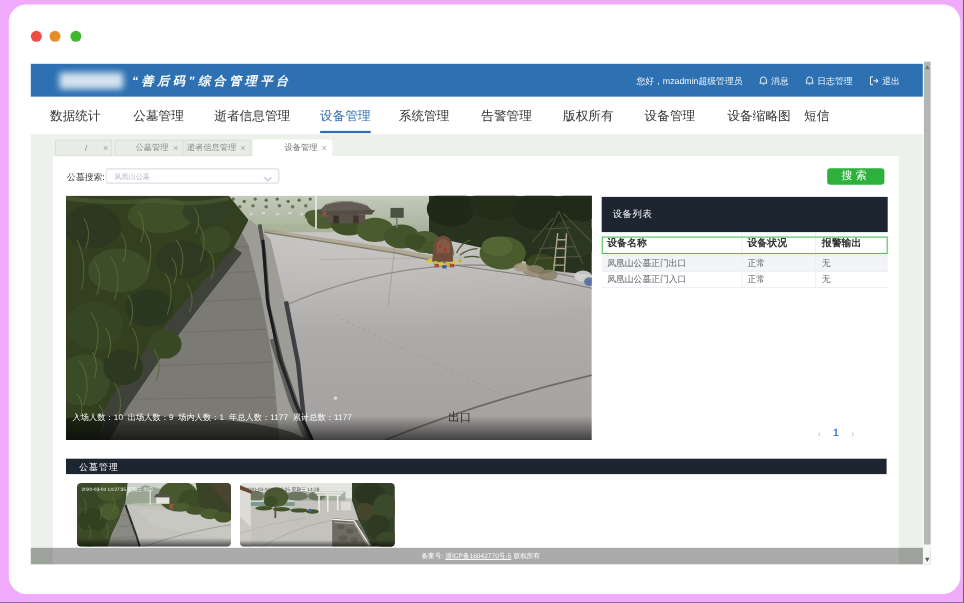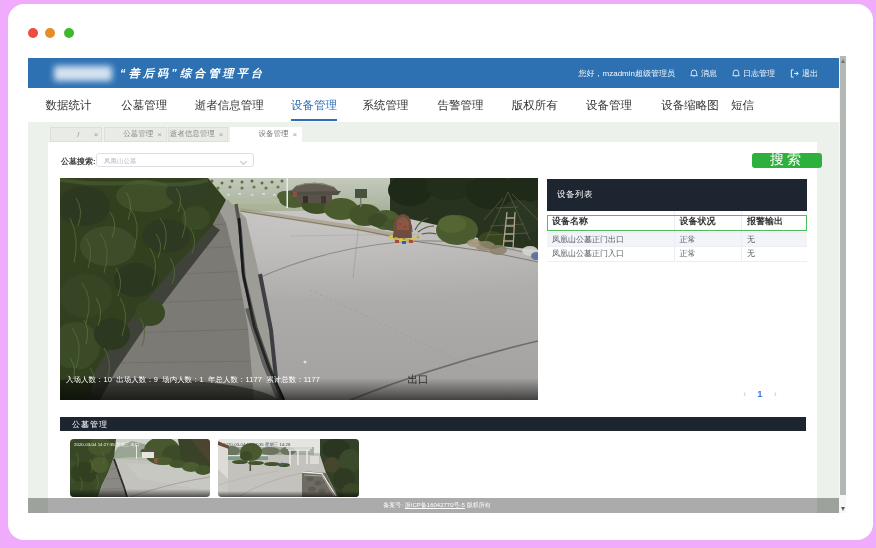--- a/index.html
+++ b/index.html
@@ -34,28 +34,28 @@
   
   .pagebg { position:absolute; left:20px; top:118px; width:811px; height:391px; background:#edf1ec; }
   .tab { position:absolute; top:123px; height:14.5px; background:#e9ece6;
     border:1px solid #dde0da; font-size:7.5px; color:#888e88; display:flex;
     align-items:center; justify-content:flex-end; padding-right:4px; white-space:nowrap; }
   .tab .x { margin-left:4px; color:#9ba09b; font-size:8px; }
   .tab.on { background:#fff; border-color:#fff; color:#6f756f; }
   .card { position:absolute; left:40px; top:138px; width:769px; height:371px; background:#fff; }
 
   
-  .slabel { position:absolute; left:53px; top:152px; font-size:8px; font-weight:bold; color:#3c3c3c; }
+  .slabel { position:absolute; left:53px; top:152px; font-size:8px; font-weight:normal; color:#3c3c3c; }
   .sel { position:absolute; left:88px; top:148.5px; width:158px; height:14px;
     border:1px solid #dcdfe6; border-radius:3px; background:#fff; }
   .sel .tx { position:absolute; left:7px; top:3.5px; font-size:6.5px; color:#b0b4ba; }
   .sel .ar { position:absolute; right:7px; top:5px; width:5px; height:5px;
     border-right:1px solid #c0c4cc; border-bottom:1px solid #c0c4cc; transform:rotate(45deg); }
-  .btn { position:absolute; left:744px; top:148.5px; width:70px; height:15px;
-    background:#2eb03d; border-radius:3px; color:#fff; font-size:14px;
+  .btn { position:absolute; left:744px; top:148.5px; width:52px; height:15px;
+    background:#2eb03d; border-radius:3px; color:#fff; font-size:10px;
     display:flex; align-items:center; justify-content:center; letter-spacing:3px; }
 
   
   .video { position:absolute; left:52px; top:174px; width:478px; height:222px;border-radius:10px; }
 
   
   .panel { position:absolute; left:539px; top:175px; width:260px; }
   .phead { height:32px; background:#1c2530; color:#fff; font-size:8.5px;
     display:flex; align-items:center; padding-left:10px; letter-spacing:0.5px; }
   table.dev { width:100%; border-collapse:collapse; table-layout:fixed; }

